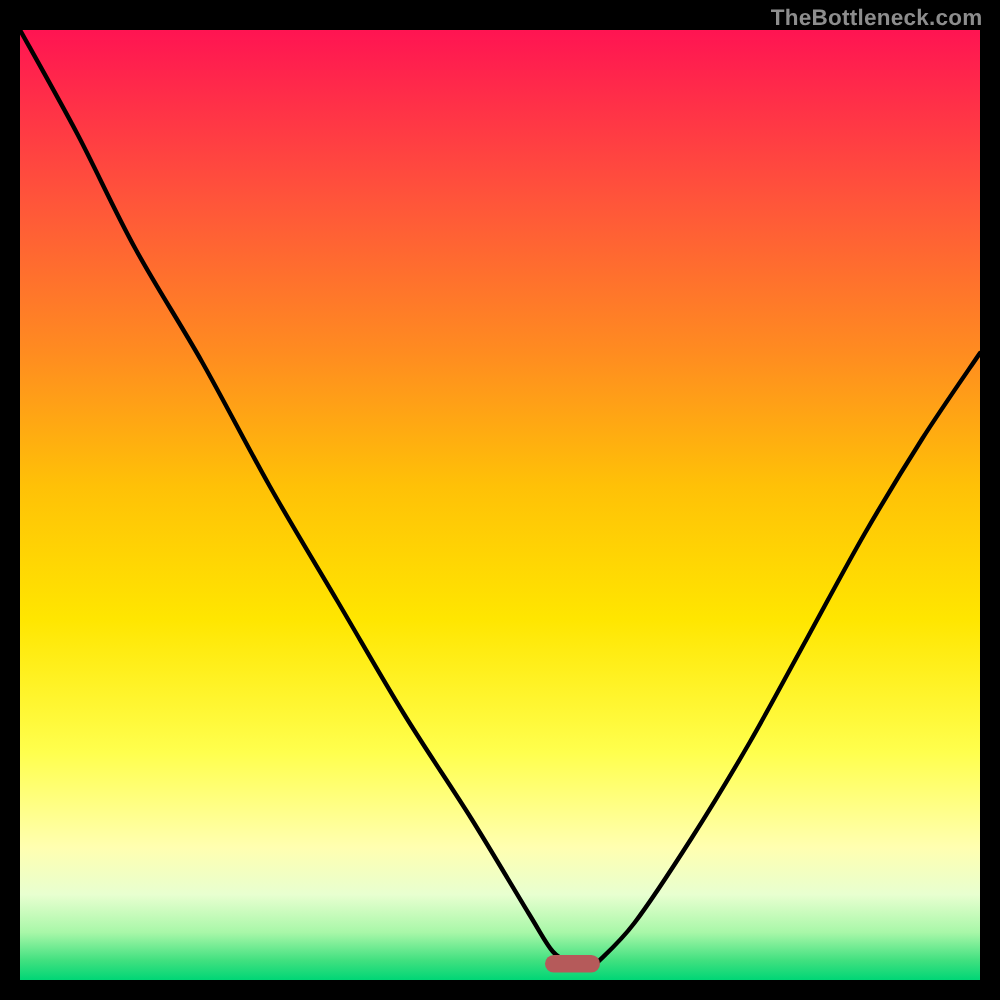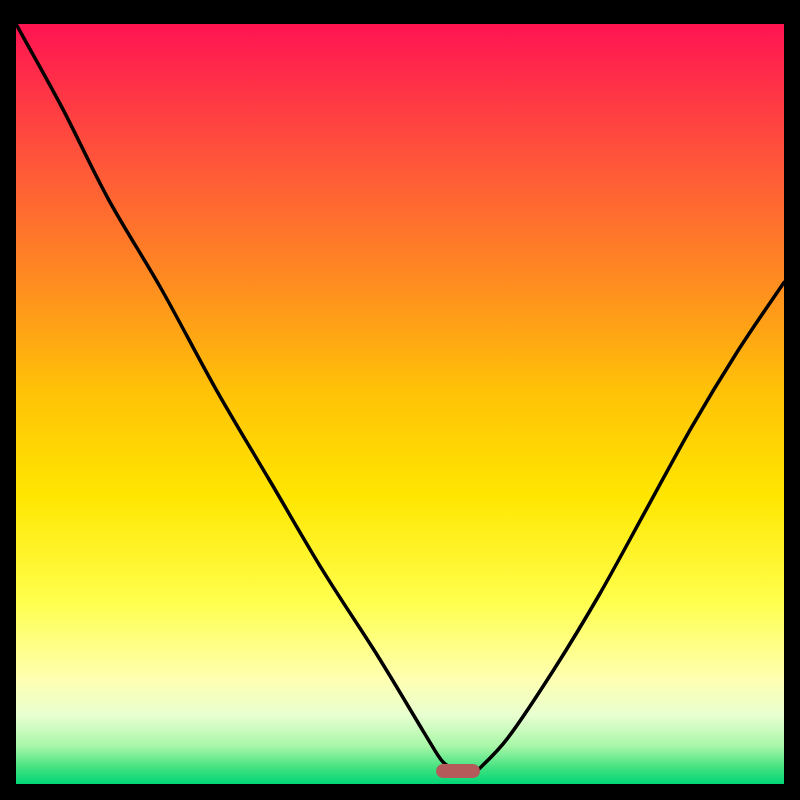--- a/index.html
+++ b/index.html
@@ -66,20 +66,21 @@
     font-weight: 600;
     color: #8d8d8d;
     letter-spacing: 0.2px;
   }
 </style>
 </head>
 <body>
 
 <div class="frame">
 
+  <div class="watermark">TheBottleneck.com</div>
 
   <div class="plot">
     <div class="gradient"></div>
 
     <svg class="curve" viewBox="0 0 768 760" preserveAspectRatio="none">
       <path id="curve-left" fill="none" stroke="#000" stroke-width="3.5" stroke-linecap="round" d="M 0.0 0.0 C 7.7 13.9, 30.7 54.5, 46.1 83.6 C 61.4 112.7, 75.5 144.4, 92.2 174.8 C 108.8 205.2, 128.0 234.3, 145.9 266.0 C 163.8 297.7, 181.8 333.1, 199.7 364.8 C 217.6 396.5, 235.5 425.6, 253.4 456.0 C 271.4 486.4, 289.3 518.1, 307.2 547.2 C 325.1 576.3, 344.3 604.2, 361.0 630.8 C 377.6 657.4, 396.2 689.1, 407.0 706.8 C 417.9 724.5, 420.5 730.5, 426.2 737.2 C 432.0 743.9, 439.0 745.4, 441.6 747.1"></path>
       <path id="curve-right" fill="none" stroke="#000" stroke-width="3.5" stroke-linecap="round" d="M 460.8 747.1 C 465.9 741.6, 478.7 731.2, 491.5 714.4 C 504.3 697.6, 522.2 670.1, 537.6 646.0 C 553.0 621.9, 568.3 596.6, 583.7 570.0 C 599.0 543.4, 614.4 514.3, 629.8 486.4 C 645.1 458.5, 660.5 429.4, 675.8 402.8 C 691.2 376.2, 706.6 350.9, 721.9 326.8 C 737.3 302.7, 760.3 269.8, 768.0 258.4"></path>
     </svg>
 
     <div class="marker" id="marker" style="left: 441.6px; top: 747.08px; width: 44px; background: rgb(181, 90, 90);"></div>

